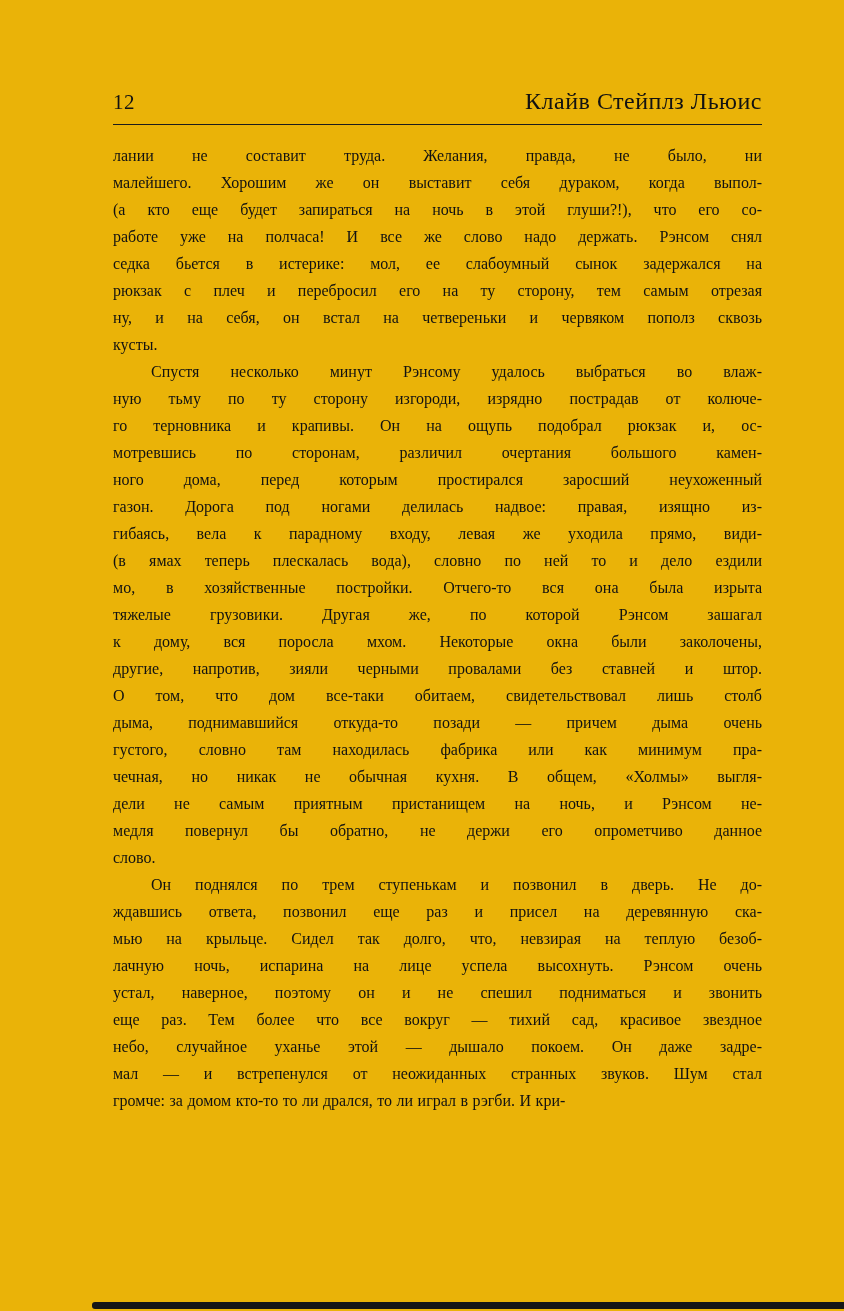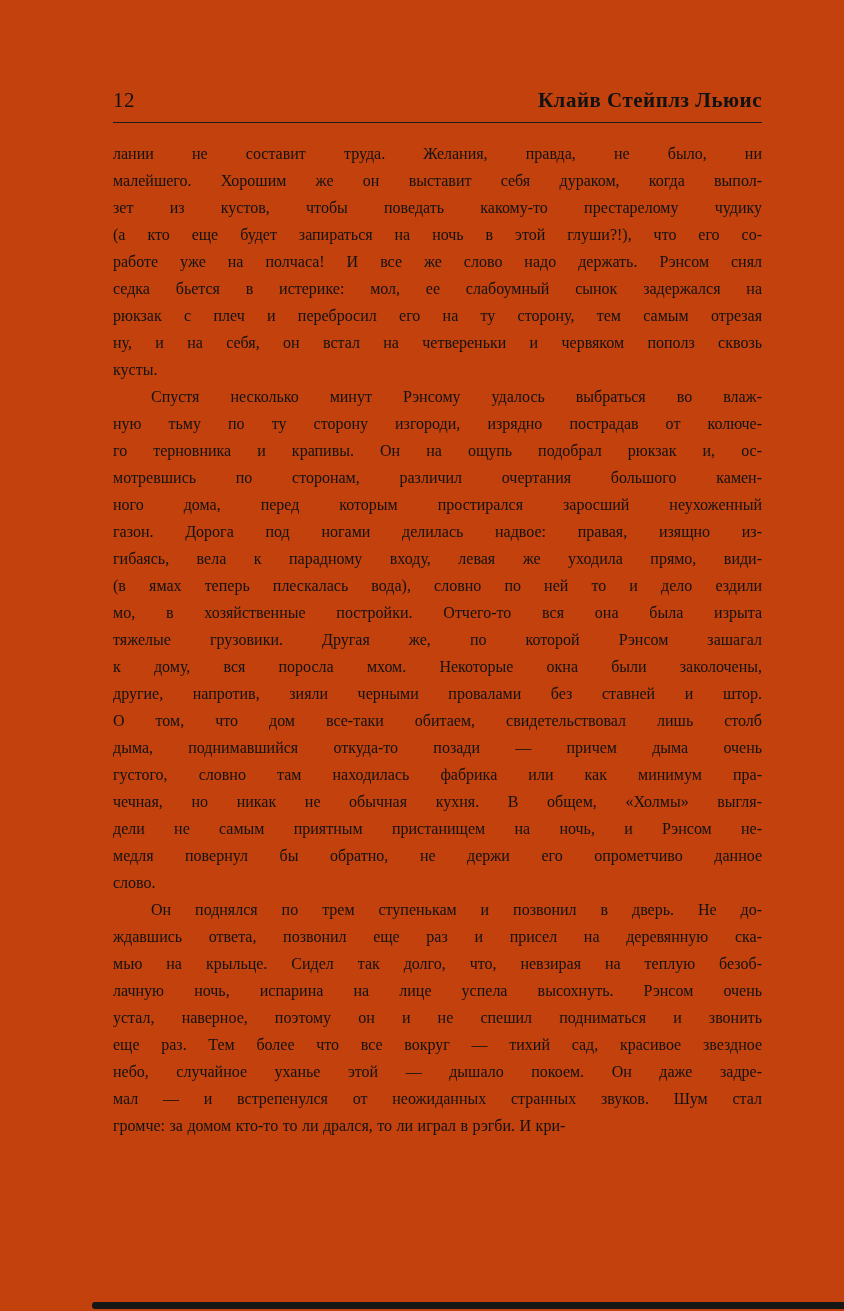--- a/index.html
+++ b/index.html
@@ -4,43 +4,42 @@
 <style>
   html, body {
     margin: 0;
     padding: 0;
     background: #ffffff;
   }
   .page {
     position: relative;
     width: 844px;
     height: 1311px;
-    background: #c2410c;
+    background: #eab308;
     overflow: hidden;
     font-family: "Liberation Serif", "DejaVu Serif", serif;
     color: #121212;
   }
   .inner {
     padding: 88px 82px 0 113px;
   }
   .running-header {
     display: flex;
     justify-content: space-between;
     align-items: baseline;
     font-size: 21px;
     letter-spacing: 0.5px;
     padding-bottom: 9px;
     border-bottom: 1.8px solid #1c1c1c;
   }
   .page-number {
     font-size: 21px;
   }
   .running-title {
-    font-size: 21px;
-    font-weight: bold;
+    font-size: 24px;
   }
   .page-body {
     padding-top: 17px;
     font-size: 16px;
     line-height: 27px;
   }
   .paragraph {
     margin: 0;
   }
   .text-line {
@@ -72,21 +71,20 @@
 <div class="page">
   <div class="inner">
     <div class="running-header">
       <span class="page-number">12</span>
       <span class="running-title">Клайв Стейплз Льюис</span>
     </div>
     <div class="page-body">
         <div class="paragraph">
           <div class="text-line">лании не составит труда. Желания, правда, не было, ни</div>
           <div class="text-line">малейшего. Хорошим же он выставит себя дураком, когда выпол-</div>
-          <div class="text-line">зет из кустов, чтобы поведать какому-то престарелому чудику</div>
           <div class="text-line">(а кто еще будет запираться на ночь в этой глуши?!), что его со-</div>
           <div class="text-line">работе уже на полчаса! И все же слово надо держать. Рэнсом снял</div>
           <div class="text-line">седка бьется в истерике: мол, ее слабоумный сынок задержался на</div>
           <div class="text-line">рюкзак с плеч и перебросил его на ту сторону, тем самым отрезая</div>
           <div class="text-line">ну, и на себя, он встал на четвереньки и червяком пополз сквозь</div>
           <div class="text-line last">кусты.</div>
         </div>
         <div class="paragraph">
           <div class="text-line indent">Спустя несколько минут Рэнсому удалось выбраться во влаж-</div>
           <div class="text-line">ную тьму по ту сторону изгороди, изрядно пострадав от колюче-</div>

